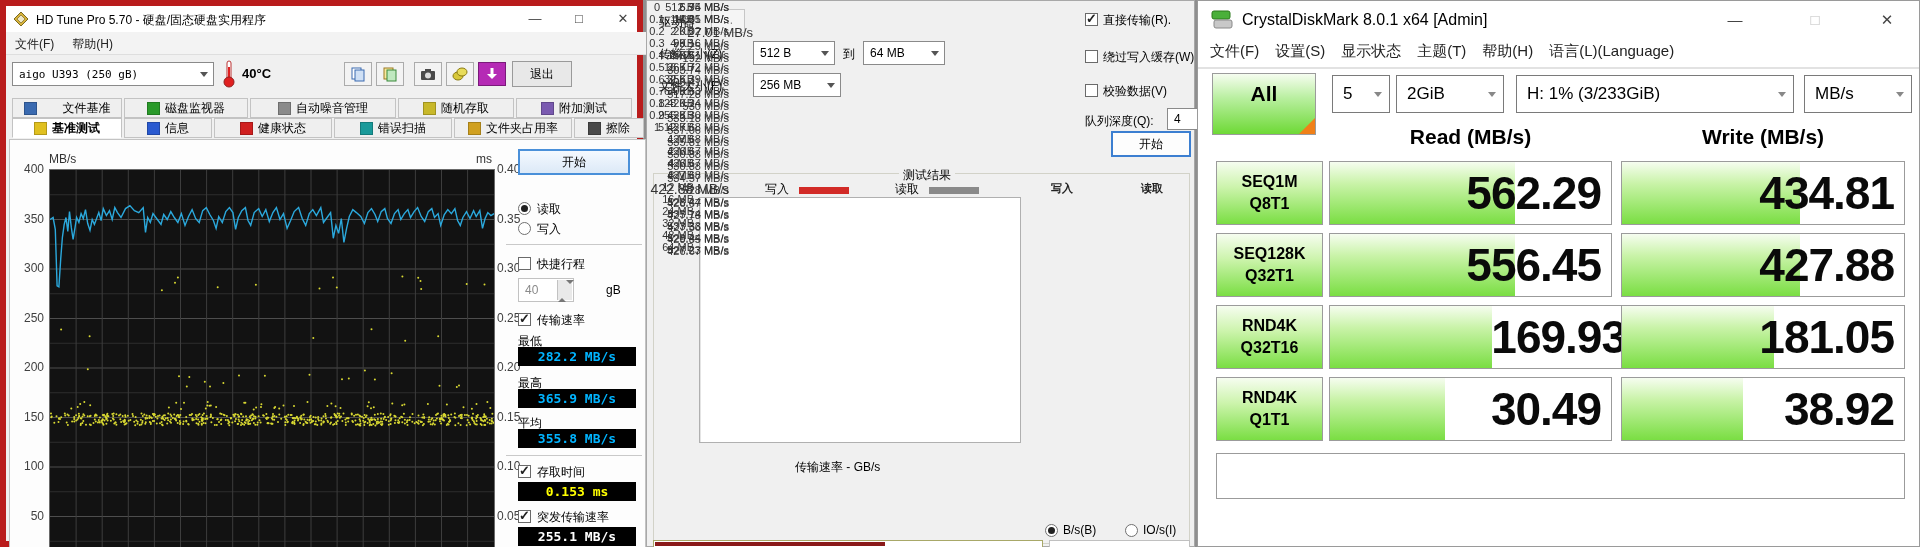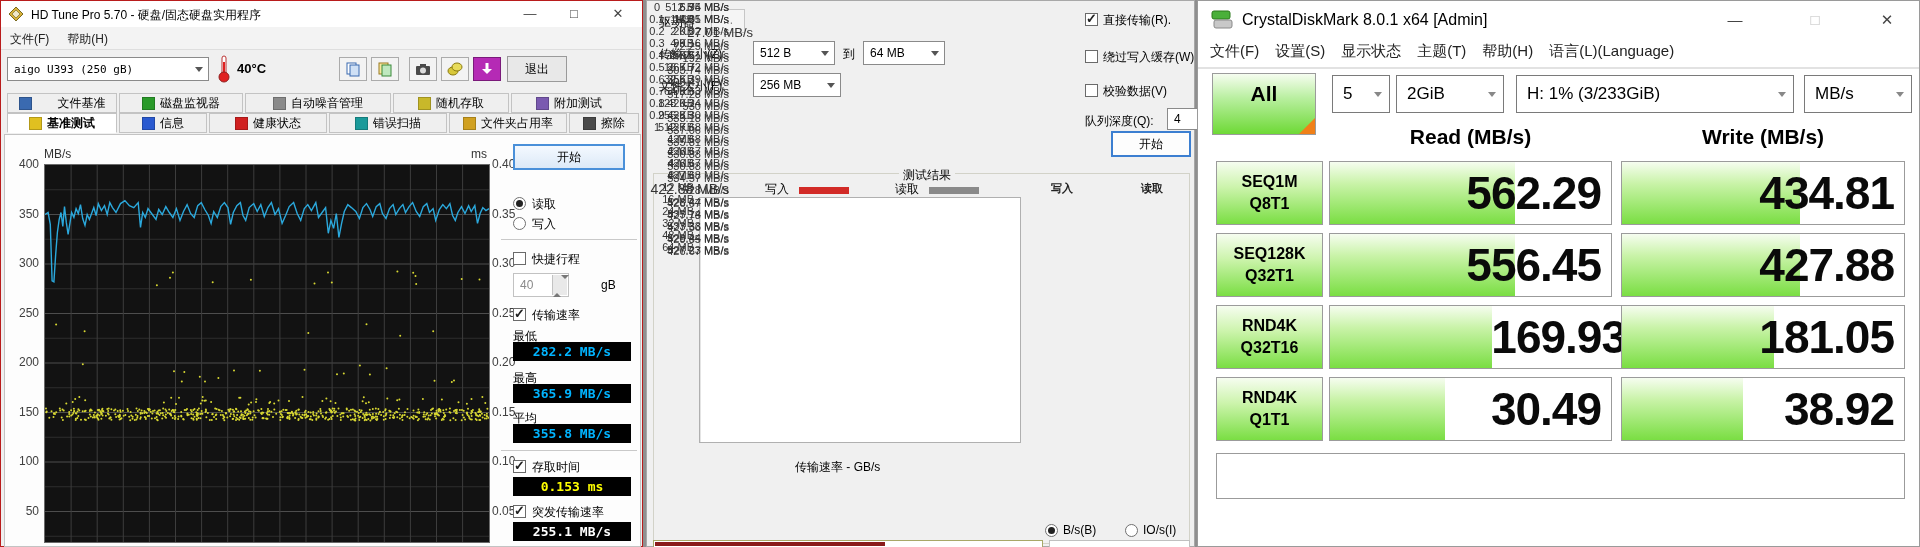--- a/index.html
+++ b/index.html
@@ -47,21 +47,21 @@
   .spin{position:absolute;width:56px;height:24px;background:#fff;border:1px solid #c2c2c2;box-sizing:border-box;
         color:#8a8a8a;font-size:12px;line-height:22px;padding-left:6px;}
   .spin .ud{position:absolute;right:1px;top:1px;width:14px;height:20px;background:#e9e9e9;border-left:1px solid #c2c2c2;}
   .scrollarrow{width:0;height:0;border-left:4px solid transparent;border-right:4px solid transparent;margin:3px auto;}
 </style>
 </head>
 <body>
 
 <div id="canvas">
 
-  <div class="win" id="w1" style="left:0;width:643px;border:1px solid #b91c1c;">
+  <div class="win" id="w1" style="left:0;width:643px;border:6px solid #b91c1c;">
     <div class="titlebar" style="height:26px;">
       <svg class="abs" style="left:7px;top:5px;" width="16" height="16">
         <polygon points="8,1 15,8 8,15 1,8" fill="#d8b23a" stroke="#7a6a20"></polygon>
         <polygon points="8,4 12,8 8,12 4,8" fill="#efe7c8" stroke="#9a8a40"></polygon>
       </svg>
       <span class="abs" style="left:30px;top:6px;font-size:12px;">HD Tune Pro 5.70 - 硬盘/固态硬盘实用程序</span>
       <span class="wbtn" style="left:512px;top:2px;">—</span>
       <span class="wbtn" style="left:556px;top:2px;">□</span>
       <span class="wbtn" style="left:600px;top:2px;">✕</span>
     </div>

